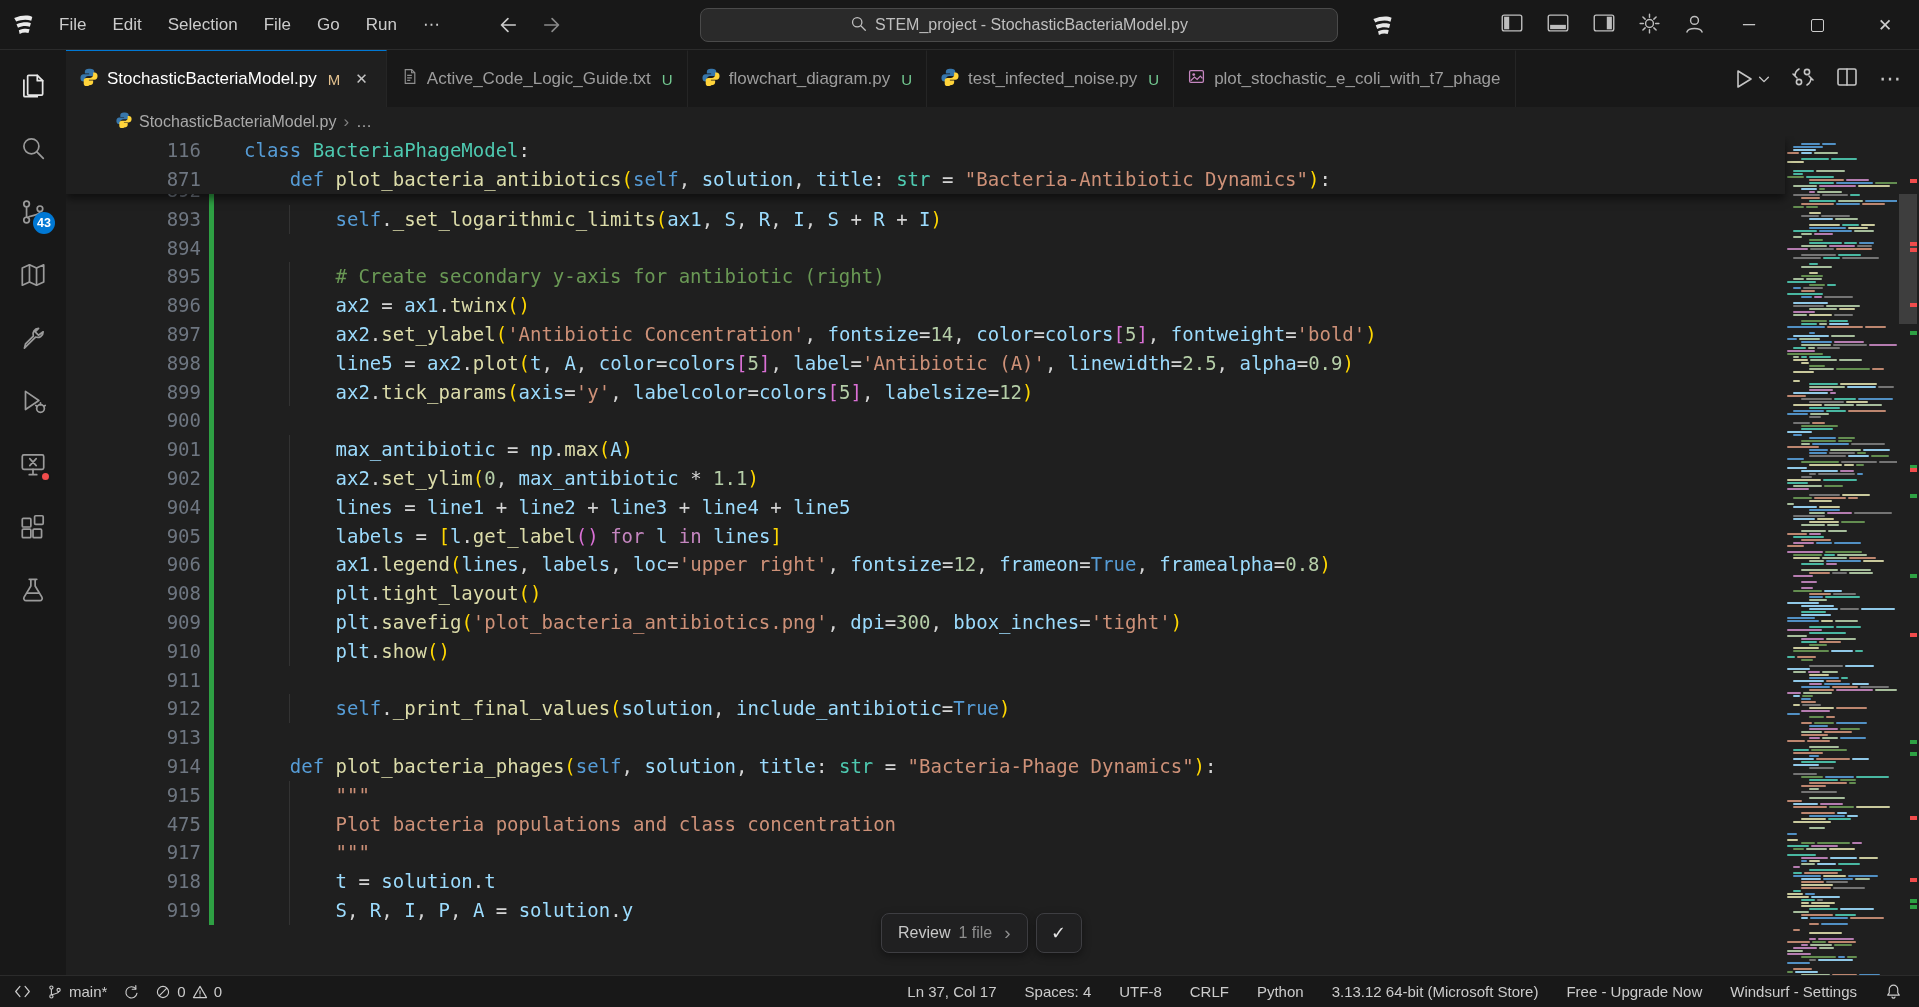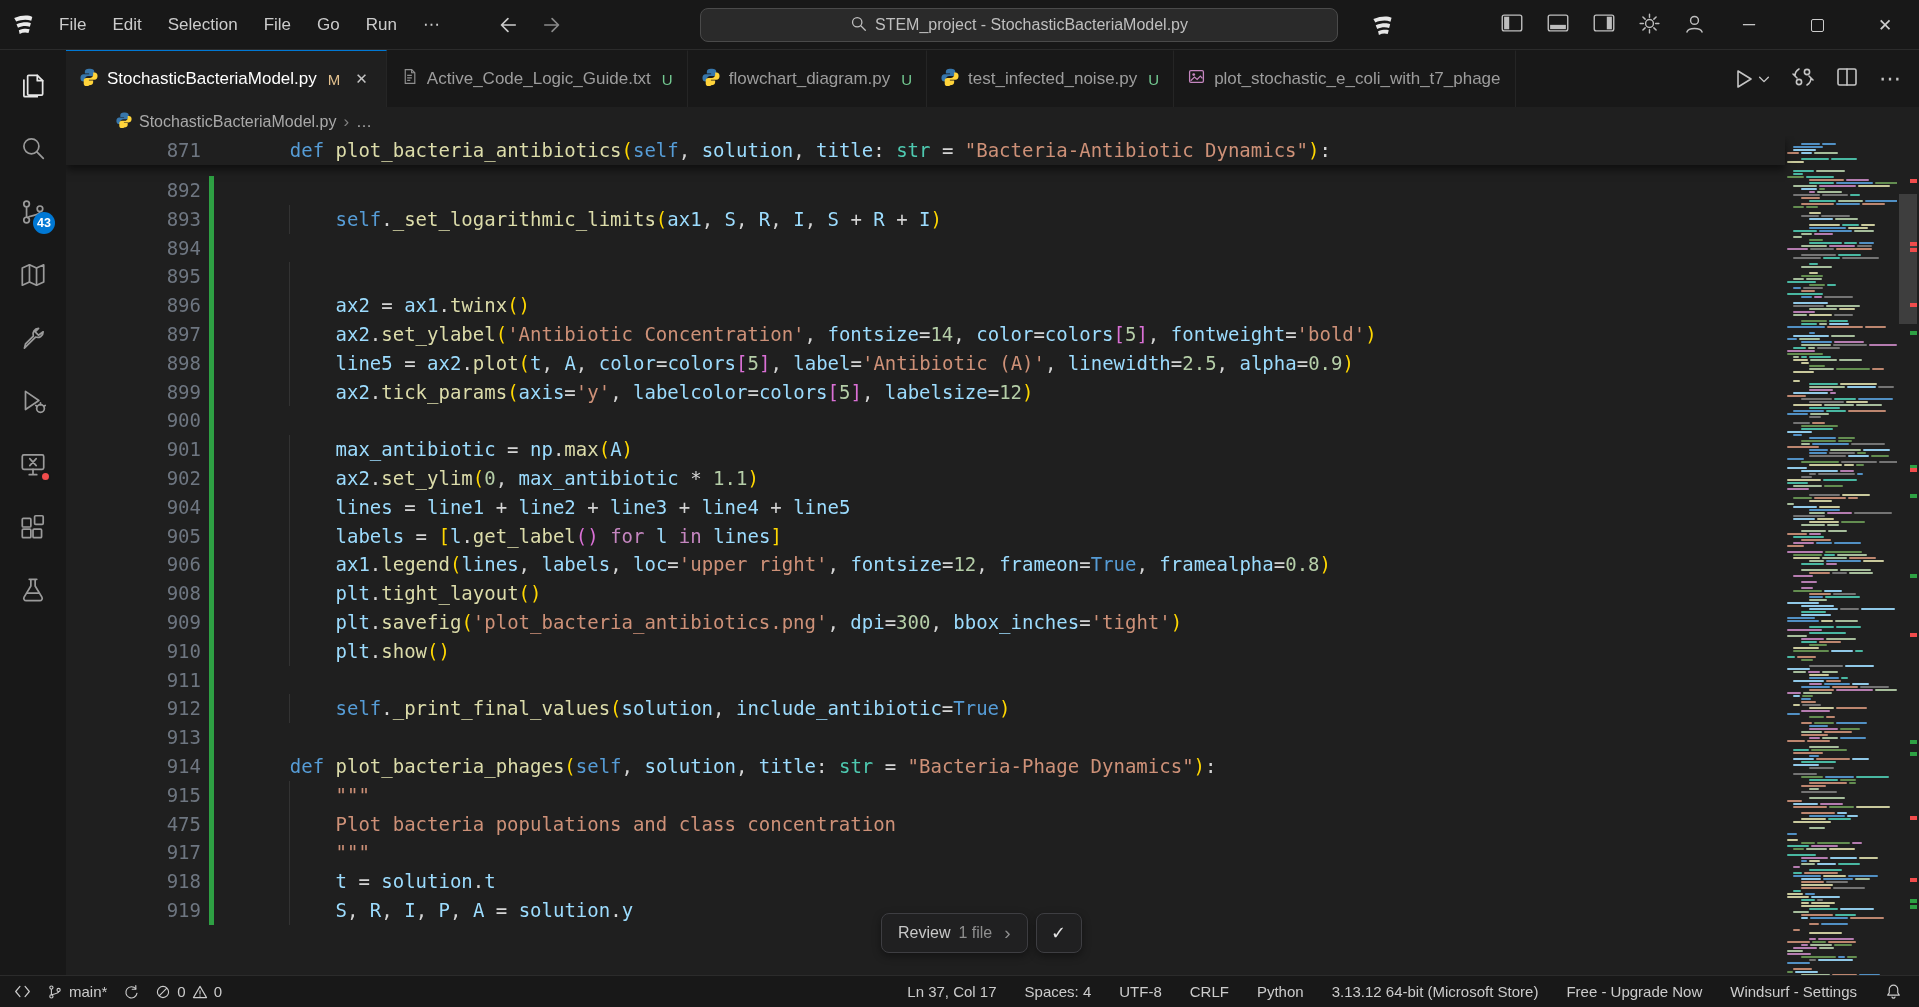--- a/index.html
+++ b/index.html
@@ -345,21 +345,21 @@
       <span>StochasticBacteriaModel.py</span>
       <span class="bc-sep">›</span>
       <span>…</span>
     </div>
 
     <div class="editor-wrap">
       <div class="code-rows">
           <div class="row"><div class="ln">892</div><div class="gitbar"></div><div class="codetext"></div></div>
           <div class="row"><div class="ln">893</div><div class="gitbar"></div><div class="codetext"><i class="guide"></i><span class="tk-w">        </span><span class="tk-k">self</span><span class="tk-o">.</span><span class="tk-f">_set_logarithmic_limits</span><span class="tk-p1">(</span><span class="tk-v">ax1</span><span class="tk-o">, </span><span class="tk-v">S</span><span class="tk-o">, </span><span class="tk-v">R</span><span class="tk-o">, </span><span class="tk-v">I</span><span class="tk-o">, </span><span class="tk-v">S</span><span class="tk-o"> + </span><span class="tk-v">R</span><span class="tk-o"> + </span><span class="tk-v">I</span><span class="tk-p1">)</span></div></div>
           <div class="row"><div class="ln">894</div><div class="gitbar"></div><div class="codetext"></div></div>
-          <div class="row"><div class="ln">895</div><div class="gitbar"></div><div class="codetext"><i class="guide"></i><span class="tk-w">        </span></div></div>
+          <div class="row"><div class="ln">895</div><div class="gitbar"></div><div class="codetext"><i class="guide"></i><span class="tk-w">        </span><span class="tk-m"># Create secondary y-axis for antibiotic (right)</span></div></div>
           <div class="row"><div class="ln">896</div><div class="gitbar"></div><div class="codetext"><i class="guide"></i><span class="tk-w">        </span><span class="tk-v">ax2</span><span class="tk-o"> = </span><span class="tk-v">ax1</span><span class="tk-o">.</span><span class="tk-f">twinx</span><span class="tk-p1">()</span></div></div>
           <div class="row"><div class="ln">897</div><div class="gitbar"></div><div class="codetext"><i class="guide"></i><span class="tk-w">        </span><span class="tk-v">ax2</span><span class="tk-o">.</span><span class="tk-f">set_ylabel</span><span class="tk-p1">(</span><span class="tk-s">'Antibiotic Concentration'</span><span class="tk-o">, </span><span class="tk-v">fontsize</span><span class="tk-o">=</span><span class="tk-n">14</span><span class="tk-o">, </span><span class="tk-v">color</span><span class="tk-o">=</span><span class="tk-v">colors</span><span class="tk-p2">[</span><span class="tk-n">5</span><span class="tk-p2">]</span><span class="tk-o">, </span><span class="tk-v">fontweight</span><span class="tk-o">=</span><span class="tk-s">'bold'</span><span class="tk-p1">)</span></div></div>
           <div class="row"><div class="ln">898</div><div class="gitbar"></div><div class="codetext"><i class="guide"></i><span class="tk-w">        </span><span class="tk-v">line5</span><span class="tk-o"> = </span><span class="tk-v">ax2</span><span class="tk-o">.</span><span class="tk-f">plot</span><span class="tk-p1">(</span><span class="tk-v">t</span><span class="tk-o">, </span><span class="tk-v">A</span><span class="tk-o">, </span><span class="tk-v">color</span><span class="tk-o">=</span><span class="tk-v">colors</span><span class="tk-p2">[</span><span class="tk-n">5</span><span class="tk-p2">]</span><span class="tk-o">, </span><span class="tk-v">label</span><span class="tk-o">=</span><span class="tk-s">'Antibiotic (A)'</span><span class="tk-o">, </span><span class="tk-v">linewidth</span><span class="tk-o">=</span><span class="tk-n">2.5</span><span class="tk-o">, </span><span class="tk-v">alpha</span><span class="tk-o">=</span><span class="tk-n">0.9</span><span class="tk-p1">)</span></div></div>
           <div class="row"><div class="ln">899</div><div class="gitbar"></div><div class="codetext"><i class="guide"></i><span class="tk-w">        </span><span class="tk-v">ax2</span><span class="tk-o">.</span><span class="tk-f">tick_params</span><span class="tk-p1">(</span><span class="tk-v">axis</span><span class="tk-o">=</span><span class="tk-s">'y'</span><span class="tk-o">, </span><span class="tk-v">labelcolor</span><span class="tk-o">=</span><span class="tk-v">colors</span><span class="tk-p2">[</span><span class="tk-n">5</span><span class="tk-p2">]</span><span class="tk-o">, </span><span class="tk-v">labelsize</span><span class="tk-o">=</span><span class="tk-n">12</span><span class="tk-p1">)</span></div></div>
           <div class="row"><div class="ln">900</div><div class="gitbar"></div><div class="codetext"></div></div>
           <div class="row"><div class="ln">901</div><div class="gitbar"></div><div class="codetext"><i class="guide"></i><span class="tk-w">        </span><span class="tk-v">max_antibiotic</span><span class="tk-o"> = </span><span class="tk-v">np</span><span class="tk-o">.</span><span class="tk-f">max</span><span class="tk-p1">(</span><span class="tk-v">A</span><span class="tk-p1">)</span></div></div>
           <div class="row"><div class="ln">902</div><div class="gitbar"></div><div class="codetext"><i class="guide"></i><span class="tk-w">        </span><span class="tk-v">ax2</span><span class="tk-o">.</span><span class="tk-f">set_ylim</span><span class="tk-p1">(</span><span class="tk-n">0</span><span class="tk-o">, </span><span class="tk-v">max_antibiotic</span><span class="tk-o"> * </span><span class="tk-n">1.1</span><span class="tk-p1">)</span></div></div>
           <div class="row"><div class="ln">904</div><div class="gitbar"></div><div class="codetext"><i class="guide"></i><span class="tk-w">        </span><span class="tk-v">lines</span><span class="tk-o"> = </span><span class="tk-v">line1</span><span class="tk-o"> + </span><span class="tk-v">line2</span><span class="tk-o"> + </span><span class="tk-v">line3</span><span class="tk-o"> + </span><span class="tk-v">line4</span><span class="tk-o"> + </span><span class="tk-v">line5</span></div></div>
           <div class="row"><div class="ln">905</div><div class="gitbar"></div><div class="codetext"><i class="guide"></i><span class="tk-w">        </span><span class="tk-v">labels</span><span class="tk-o"> = </span><span class="tk-p1">[</span><span class="tk-v">l</span><span class="tk-o">.</span><span class="tk-f">get_label</span><span class="tk-p2">()</span><span class="tk-w"> </span><span class="tk-c">for</span><span class="tk-w"> </span><span class="tk-v">l</span><span class="tk-w"> </span><span class="tk-c">in</span><span class="tk-w"> </span><span class="tk-v">lines</span><span class="tk-p1">]</span></div></div>
           <div class="row"><div class="ln">906</div><div class="gitbar"></div><div class="codetext"><i class="guide"></i><span class="tk-w">        </span><span class="tk-v">ax1</span><span class="tk-o">.</span><span class="tk-f">legend</span><span class="tk-p1">(</span><span class="tk-v">lines</span><span class="tk-o">, </span><span class="tk-v">labels</span><span class="tk-o">, </span><span class="tk-v">loc</span><span class="tk-o">=</span><span class="tk-s">'upper right'</span><span class="tk-o">, </span><span class="tk-v">fontsize</span><span class="tk-o">=</span><span class="tk-n">12</span><span class="tk-o">, </span><span class="tk-v">frameon</span><span class="tk-o">=</span><span class="tk-k">True</span><span class="tk-o">, </span><span class="tk-v">framealpha</span><span class="tk-o">=</span><span class="tk-n">0.8</span><span class="tk-p1">)</span></div></div>
@@ -370,20 +370,21 @@
           <div class="row"><div class="ln">912</div><div class="gitbar"></div><div class="codetext"><i class="guide"></i><span class="tk-w">        </span><span class="tk-k">self</span><span class="tk-o">.</span><span class="tk-f">_print_final_values</span><span class="tk-p1">(</span><span class="tk-v">solution</span><span class="tk-o">, </span><span class="tk-v">include_antibiotic</span><span class="tk-o">=</span><span class="tk-k">True</span><span class="tk-p1">)</span></div></div>
           <div class="row"><div class="ln">913</div><div class="gitbar"></div><div class="codetext"></div></div>
           <div class="row"><div class="ln">914</div><div class="gitbar"></div><div class="codetext"><span class="tk-w">    </span><span class="tk-k">def</span><span class="tk-w"> </span><span class="tk-f">plot_bacteria_phages</span><span class="tk-p1">(</span><span class="tk-k">self</span><span class="tk-o">, </span><span class="tk-v">solution</span><span class="tk-o">, </span><span class="tk-v">title</span><span class="tk-o">: </span><span class="tk-t">str</span><span class="tk-o"> = </span><span class="tk-s">"Bacteria-Phage Dynamics"</span><span class="tk-p1">)</span><span class="tk-o">:</span></div></div>
           <div class="row"><div class="ln">915</div><div class="gitbar"></div><div class="codetext"><i class="guide"></i><span class="tk-w">        </span><span class="tk-s">"""</span></div></div>
           <div class="row"><div class="ln">475</div><div class="gitbar"></div><div class="codetext"><i class="guide"></i><span class="tk-w">        </span><span class="tk-s">Plot bacteria populations and class concentration</span></div></div>
           <div class="row"><div class="ln">917</div><div class="gitbar"></div><div class="codetext"><i class="guide"></i><span class="tk-w">        </span><span class="tk-s">"""</span></div></div>
           <div class="row"><div class="ln">918</div><div class="gitbar"></div><div class="codetext"><i class="guide"></i><span class="tk-w">        </span><span class="tk-v">t</span><span class="tk-o"> = </span><span class="tk-v">solution</span><span class="tk-o">.</span><span class="tk-v">t</span></div></div>
           <div class="row"><div class="ln">919</div><div class="gitbar"></div><div class="codetext"><i class="guide"></i><span class="tk-w">        </span><span class="tk-v">S</span><span class="tk-o">, </span><span class="tk-v">R</span><span class="tk-o">, </span><span class="tk-v">I</span><span class="tk-o">, </span><span class="tk-v">P</span><span class="tk-o">, </span><span class="tk-v">A</span><span class="tk-o"> = </span><span class="tk-v">solution</span><span class="tk-o">.</span><span class="tk-v">y</span></div></div>
         </div>
       <div class="sticky">
+          <div class="row"><div class="ln">116</div><div class="gitbar"></div><div class="codetext"><span class="tk-k">class</span><span class="tk-w"> </span><span class="tk-t">BacteriaPhageModel</span><span class="tk-o">:</span></div></div>
           <div class="row"><div class="ln">871</div><div class="gitbar"></div><div class="codetext"><span class="tk-w">    </span><span class="tk-k">def</span><span class="tk-w"> </span><span class="tk-f">plot_bacteria_antibiotics</span><span class="tk-p1">(</span><span class="tk-k">self</span><span class="tk-o">, </span><span class="tk-v">solution</span><span class="tk-o">, </span><span class="tk-v">title</span><span class="tk-o">: </span><span class="tk-t">str</span><span class="tk-o"> = </span><span class="tk-s">"Bacteria-Antibiotic Dynamics"</span><span class="tk-p1">)</span><span class="tk-o">:</span></div></div>
         </div>
 
       <div class="minimap">
           <div class="mm-row"></div>
           <div class="mm-row"></div>
           <div class="mm-row" style="padding-left:16px">
             <span style="width:19px;background:#569CD6"></span>
             <span style="width:14px;background:#569CD6"></span>
           </div>

